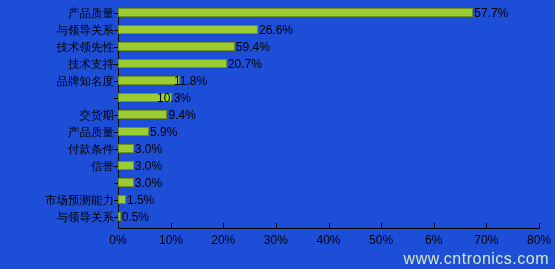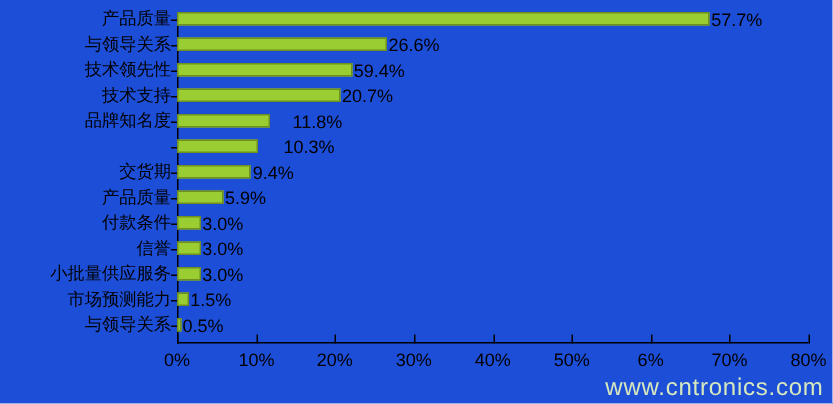--- a/index.html
+++ b/index.html
@@ -124,21 +124,20 @@
   <div class="cat-labels" id="cat-labels">
       <div class="cat-label" style="top: -1px;">产品质量</div>
       <div class="cat-label" style="top: 16px;">与领导关系</div>
       <div class="cat-label" style="top: 33px;">技术领先性</div>
       <div class="cat-label" style="top: 50px;">技术支持</div>
       <div class="cat-label" style="top: 67px;">品牌知名度</div>
       <div class="cat-label" style="top: 101px;">交货期</div>
       <div class="cat-label" style="top: 118px;">产品质量</div>
       <div class="cat-label" style="top: 135px;">付款条件</div>
       <div class="cat-label" style="top: 152px;">信誉</div>
-      <div class="cat-label" style="top: 169px;">小批量供应服务</div>
       <div class="cat-label" style="top: 186px;">市场预测能力</div>
       <div class="cat-label" style="top: 203px;">与领导关系</div>
     </div>
   <div id="y-ticks">
       <div class="y-tick" style="top: 12.5px;"></div>
       <div class="y-tick" style="top: 29.5px;"></div>
       <div class="y-tick" style="top: 46.5px;"></div>
       <div class="y-tick" style="top: 63.5px;"></div>
       <div class="y-tick" style="top: 80.5px;"></div>
       <div class="y-tick" style="top: 97.5px;"></div>
@@ -153,23 +152,23 @@
   <div class="plot-area" id="bars-layer">
       <div class="bar" style="left: 0px; top: 0px; width: 355.219px; background: rgb(154, 205, 50); border-color: rgb(111, 143, 30);"></div>
       <div class="bar-value" style="left: 356.219px; top: -1px;">57.7%</div>
       <div class="bar" style="left: 0px; top: 17px; width: 139.982px; background: rgb(154, 205, 50); border-color: rgb(111, 143, 30);"></div>
       <div class="bar-value" style="left: 140.982px; top: 16px;">26.6%</div>
       <div class="bar" style="left: 0px; top: 34px; width: 116.828px; background: rgb(154, 205, 50); border-color: rgb(111, 143, 30);"></div>
       <div class="bar-value" style="left: 117.828px; top: 33px;">59.4%</div>
       <div class="bar" style="left: 0px; top: 51px; width: 108.934px; background: rgb(154, 205, 50); border-color: rgb(111, 143, 30);"></div>
       <div class="bar-value" style="left: 109.934px; top: 50px;">20.7%</div>
       <div class="bar" style="left: 0px; top: 68px; width: 62.0975px; background: rgb(154, 205, 50); border-color: rgb(111, 143, 30);"></div>
-      <div class="bar-value" style="left: 77px; top: 67px;">11.8%</div>
+      <div class="bar-value" style="left: 56px; top: 67px;">11.8%</div>
       <div class="bar" style="left: 0px; top: 85px; width: 54.2037px; background: rgb(154, 205, 50); border-color: rgb(111, 143, 30);"></div>
-      <div class="bar-value" style="left: 71px; top: 84px;">10.3%</div>
+      <div class="bar-value" style="left: 39px; top: 84px;">10.3%</div>
       <div class="bar" style="left: 0px; top: 102px; width: 49.4675px; background: rgb(154, 205, 50); border-color: rgb(111, 143, 30);"></div>
       <div class="bar-value" style="left: 50.4675px; top: 101px;">9.4%</div>
       <div class="bar" style="left: 0px; top: 119px; width: 31.0487px; background: rgb(154, 205, 50); border-color: rgb(111, 143, 30);"></div>
       <div class="bar-value" style="left: 32.0487px; top: 118px;">5.9%</div>
       <div class="bar" style="left: 0px; top: 136px; width: 15.7875px; background: rgb(154, 205, 50); border-color: rgb(111, 143, 30);"></div>
       <div class="bar-value" style="left: 16.7875px; top: 135px;">3.0%</div>
       <div class="bar" style="left: 0px; top: 153px; width: 15.7875px; background: rgb(154, 205, 50); border-color: rgb(111, 143, 30);"></div>
       <div class="bar-value" style="left: 16.7875px; top: 152px;">3.0%</div>
       <div class="bar" style="left: 0px; top: 170px; width: 15.7875px; background: rgb(154, 205, 50); border-color: rgb(111, 143, 30);"></div>
       <div class="bar-value" style="left: 16.7875px; top: 169px;">3.0%</div>

